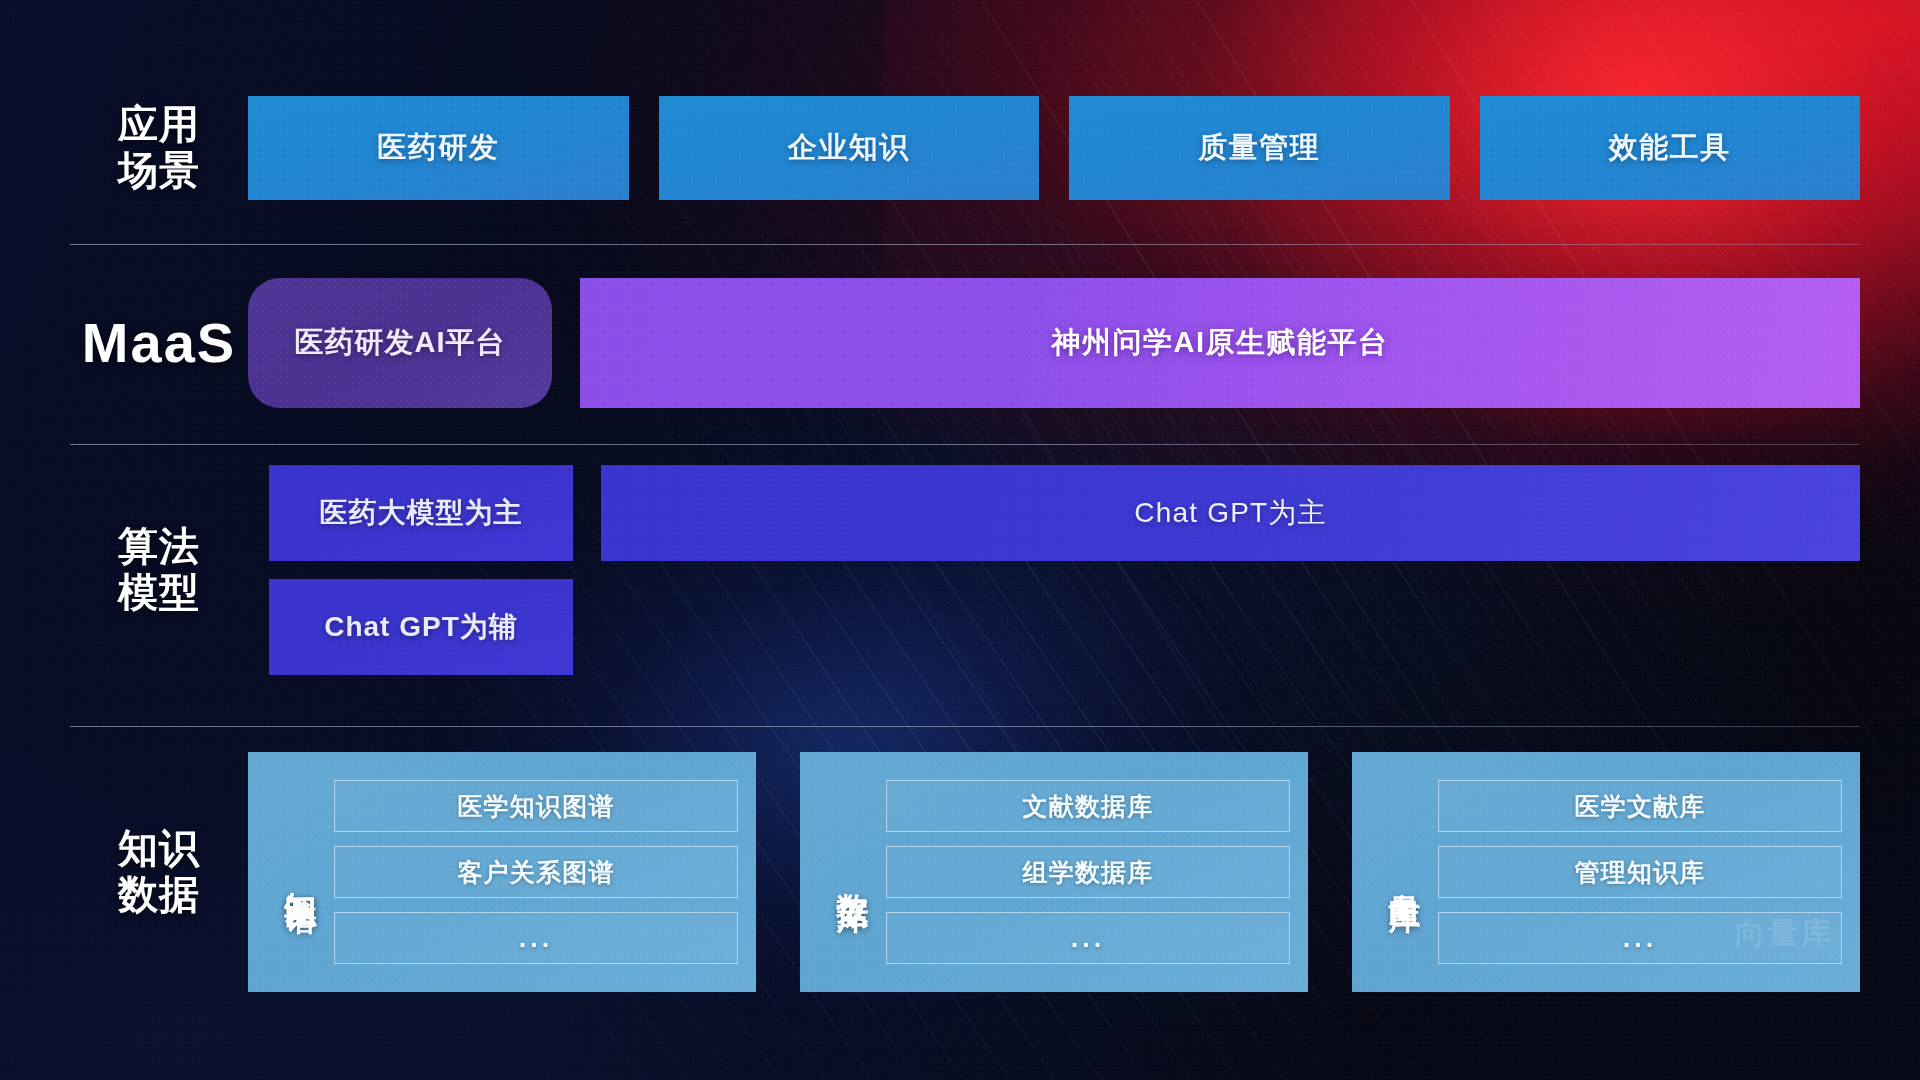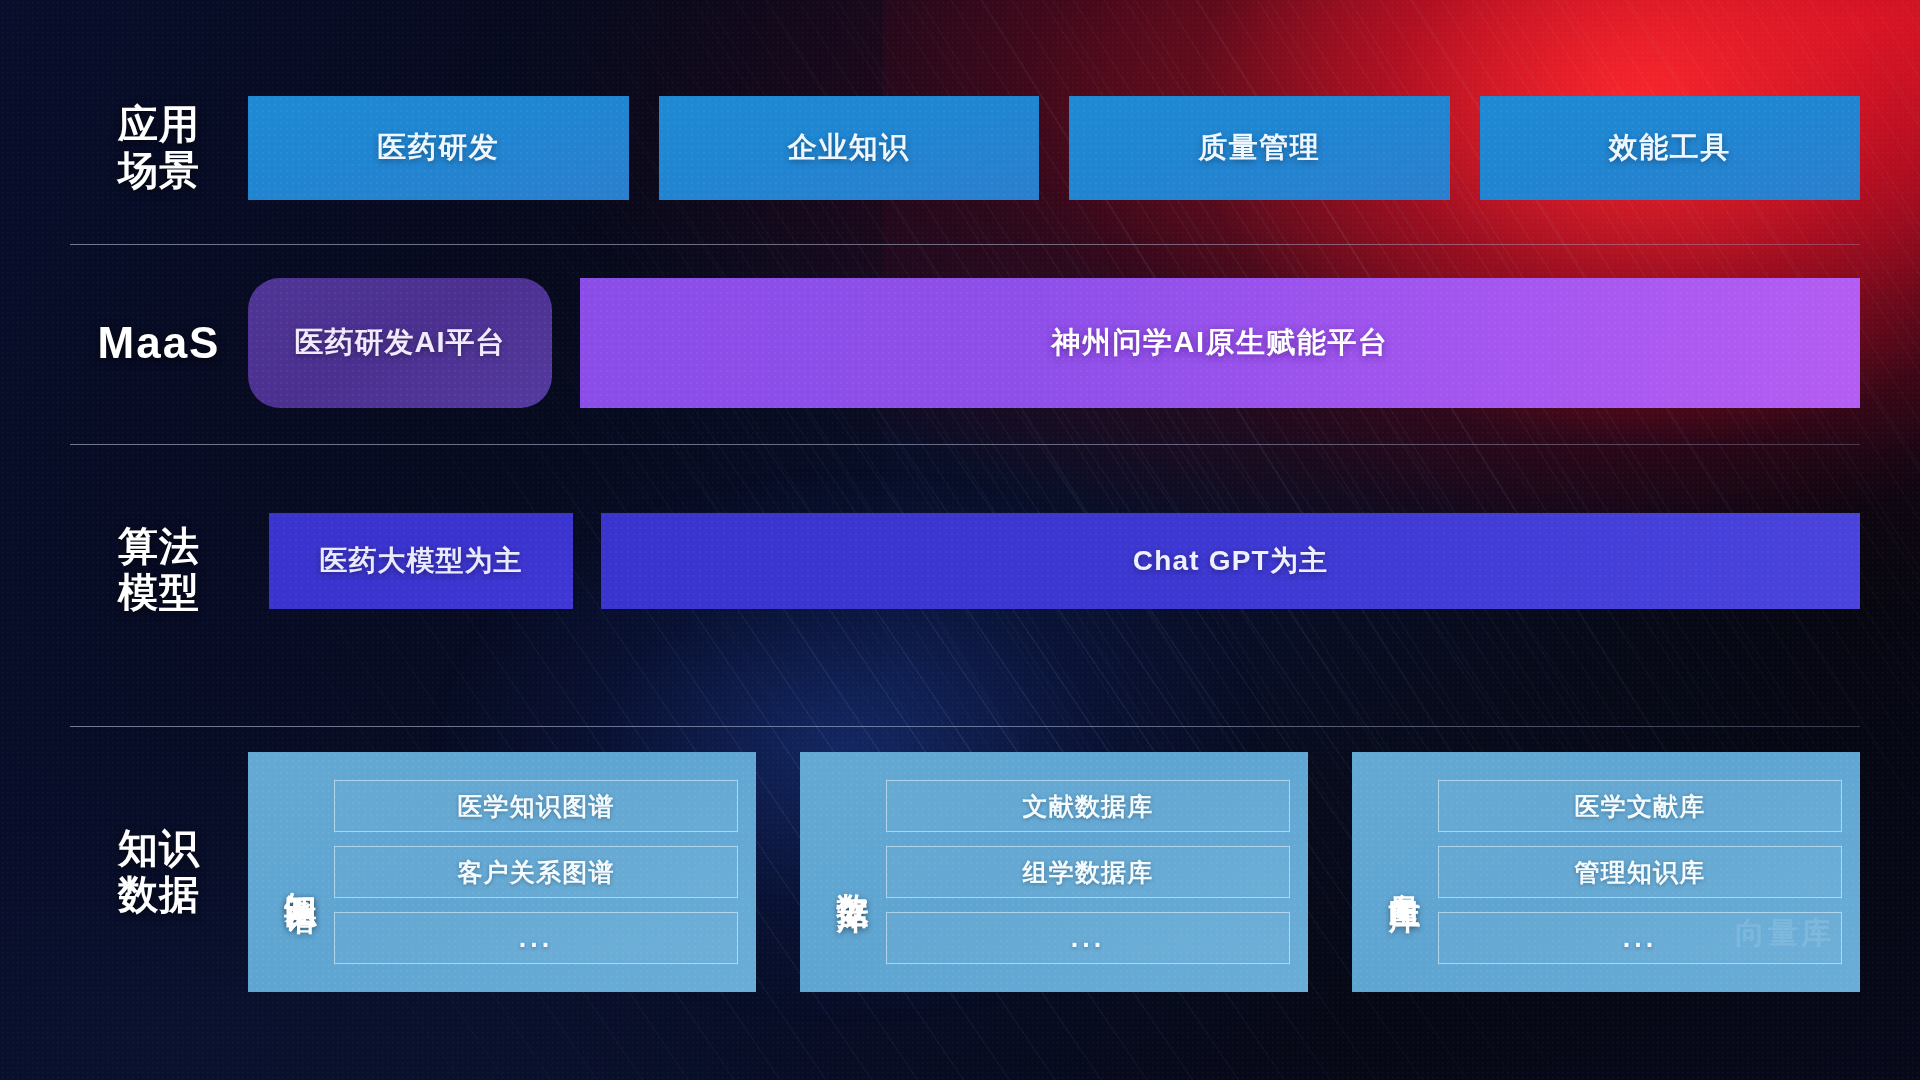--- a/index.html
+++ b/index.html
@@ -90,21 +90,21 @@
     flex: 0 0 178px;
     color: #ffffff;
     font-weight: 700;
     text-align: center;
     line-height: 1.14;
     letter-spacing: 1px;
     text-shadow: 0 2px 10px rgba(0,0,0,0.7);
     white-space: pre-line;
   }
   .row-label.cn { font-size: 40px; }
-  .row-label.en { font-size: 44px; letter-spacing: 2px; }
+  .row-label.en { font-size: 56px; letter-spacing: 2px; }
 
   .row-body { flex: 1 1 auto; display: flex; }
 
   .divider {
     position: absolute;
     left: 0;
     width: 1790px;
     height: 1px;
     background: linear-gradient(90deg, rgba(200,210,235,0.55) 0%, rgba(190,200,230,0.5) 55%, rgba(170,185,220,0.28) 100%);
   }
@@ -167,21 +167,21 @@
     display: flex; align-items: center; justify-content: center;
     background: linear-gradient(160deg, #3a34cf 0%, #3a33cd 50%, #4038d6 100%);
     color: #eaeaff; font-size: 28px; font-weight: 700; letter-spacing: 1px;
     text-shadow: 0 2px 6px rgba(0,0,0,0.4);
     position: relative; overflow: hidden;
   }
   .algo-right {
     flex: 1 1 auto; height: 96px;
     display: flex; align-items: center; justify-content: center;
     background: linear-gradient(110deg, #3a34cf 0%, #3d38d2 50%, #4a44dd 100%);
-    color: #eef0ff; font-size: 28px; font-weight: 700; letter-spacing: 1.2px;
+    color: #eef0ff; font-size: 28px; font-weight: 400; letter-spacing: 1.2px;
     text-shadow: 0 2px 6px rgba(0,0,0,0.38);
     position: relative; overflow: hidden;
   }
   .algo-left::after, .algo-right::after {
     content: ""; position: absolute; inset: 0;
     background-image: radial-gradient(rgba(255,255,255,0.10) 1px, rgba(0,0,0,0) 1px);
     background-size: 6px 6px; opacity: .4; pointer-events: none;
   }
 
   
@@ -281,20 +281,21 @@
 
     <div class="row" style="top:382px; height:184px;">
       <div class="row-label cn">算法
 模型</div>
       <div class="row-body algo-body">
         <div class="algo-line">
           <div class="algo-left">医药大模型为主</div>
           <div class="algo-right">Chat GPT为主</div>
         </div>
         <div class="algo-line">
+          <div class="algo-left">Chat GPT为辅</div>
         </div>
       </div>
     </div>
 
     <div class="divider" style="top:630px;"></div>
 
     <div class="row" style="top:664px; height:224px;">
       <div class="row-label cn">知识
 数据</div>
       <div class="row-body kd-body">

